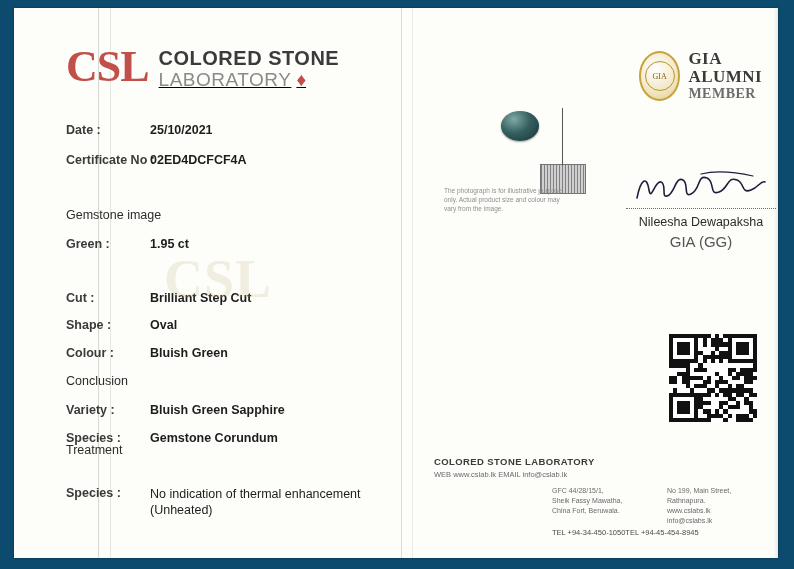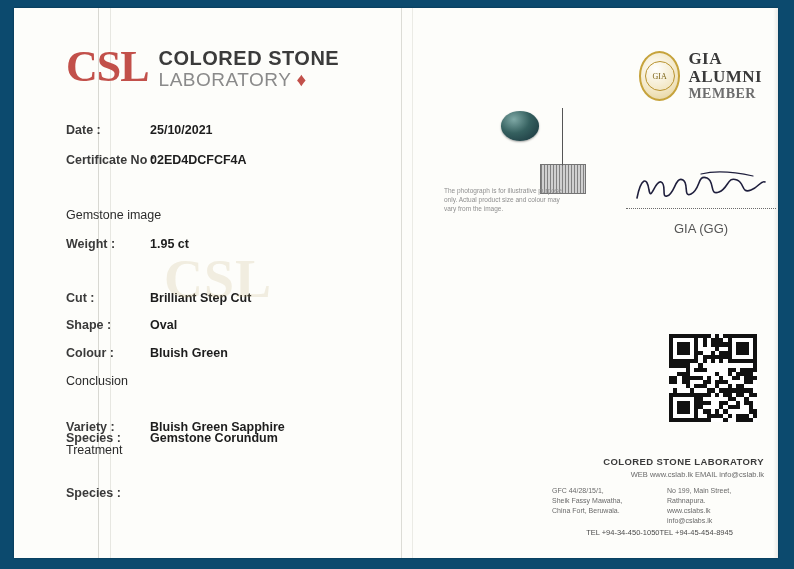--- a/index.html
+++ b/index.html
@@ -63,21 +63,21 @@
     padding-top: 2px;
   }
   #logo .w1 {
     font-family: "Liberation Sans", sans-serif;
     font-weight: bold;
     font-size: 20px;
     letter-spacing: .5px;
     color: #3b3b3b;
     line-height: 21px;
   }
-  #logo .w2row { display:flex; align-items:center; }
+  #logo .w2row { display:flex; align-items:center;text-decoration:underline; }
   #logo .w2 {
     font-family: "Liberation Sans", sans-serif;
     font-size: 19px;
     letter-spacing: .5px;
     color: #8a8a8a;
     line-height: 21px;
   }
   .gem-glyph {
     margin-left: 5px;
     font-size: 19px;
@@ -209,22 +209,22 @@
   #sig-line {
     border-top: 1px dotted #6b6b6b;
     margin-top: 2px;
   }
   #sign-block .name {
     margin-top: 6px;
     font-size: 12.5px;
     color: #2b2b2b;
   }
   #sign-block .title {
-    margin-top: 12px;
-    font-size: 13px;
+    margin-top: 4px;
+    font-size: 15px;
     color: #555;
   }
 
   
   #qr {
     position: absolute;
     left: 655px;
     top: 326px;
     width: 88px;
     height: 88px;
@@ -240,21 +240,21 @@
   }
   #qr .m { background: #111; }
   #qr .e { background: #fff; }
 
   
   #footer {
     position: absolute;
     left: 420px;
     top: 448px;
     width: 330px;
-    text-align: right;
+    text-align: left;
   }
   #footer .f1 {
     font-size: 9.5px;
     letter-spacing: .4px;
     color: #3b3b3b;
     font-weight: bold;
   }
   #footer .f2 {
     font-size: 7.5px;
     color: #6a6a6a;
@@ -271,21 +271,21 @@
     color: #6a6a6a;
     line-height: 10px;
   }
   #addr-cols .col { width: 100px; }
   #tel-row {
     position: absolute;
     left: 538px;
     top: 520px;
     width: 215px;
     display: flex;
-    justify-content: center;
+    justify-content: flex-start;
     font-size: 7.5px;
     color: #4a4a4a;
   }
   
   #card:after {
     content:"";
     position:absolute; right:0; top:0; bottom:0; width:5px;
     background: linear-gradient(90deg, rgba(0,0,0,0) 0%, rgba(0,0,0,.07) 100%);
     pointer-events:none;
   }
@@ -315,45 +315,49 @@
     <div class="row" style="top:115px">
       <span class="lbl">Date :</span><span class="val">25/10/2021</span>
     </div>
     <div class="row" style="top:145px">
       <span class="lbl">Certificate No :</span><span class="val">02ED4DCFCF4A</span>
     </div>
 
     <div class="sect" style="top:200px">Gemstone image</div>
 
     <div class="row" style="top:229px">
-      <span class="lbl">Weight :</span><span class="val">1.95 ct</span>
+      <span class="lbl">Green :</span><span class="val">1.95 ct</span>
     </div>
     <div class="row" style="top:283px">
       <span class="lbl">Cut :</span><span class="val">Brilliant Step Cut</span>
     </div>
     <div class="row" style="top:310px">
       <span class="lbl">Shape :</span><span class="val">Oval</span>
     </div>
     <div class="row" style="top:338px">
       <span class="lbl">Colour :</span><span class="val">Bluish Green</span>
     </div>
 
     <div class="sect" style="top:366px">Conclusion</div>
 
-    <div class="row" style="top:412px">
+    <div class="row" style="top:395px">
       <span class="lbl">Variety :</span><span class="val">Bluish Green Sapphire</span>
     </div>
     <div class="row" style="top:423px">
       <span class="lbl">Species :</span><span class="val">Gemstone Corundum</span>
     </div>
 
     <div class="sect" style="top:435px">Treatment</div>
 
     <div class="row" style="top:478px">
       <span class="lbl">Species :</span>
+    </div>
+    <div class="multiline" style="top:478px">
+      <div>No indication of thermal enhancement</div>
+      <div>(Unheated)</div>
     </div>
 
     <div id="watermark">CSL</div>
 
     <div id="gia-badge">
       <div id="gia-seal">
         <div class="inner">GIA</div>
       </div>
       <div id="gia-text">
         <div class="l1">GIA ALUMNI</div>
@@ -367,20 +371,21 @@
       <div id="gem-scale"></div>
       <div id="gem-note">The photograph is for illustrative purpose only. Actual product size and colour may vary from the image.</div>
     </div>
 
     <div id="sign-block">
       <svg id="sig-svg" width="140" height="38" viewBox="0 0 140 38">
         <path d="M6 30 C10 10, 16 8, 18 22 C20 34, 24 12, 30 14 C36 16, 30 30, 36 28 C44 26, 44 8, 52 12 C58 15, 52 30, 60 26 C70 21, 66 6, 76 10 C84 13, 78 28, 88 24 C98 20, 96 8, 106 12 C114 15, 110 26, 120 22 C128 19, 130 12, 134 14" fill="none" stroke="#1f1f3d" stroke-width="1.6" stroke-linecap="round"></path>
         <path d="M70 6 C86 2, 104 4, 122 8" fill="none" stroke="#1f1f3d" stroke-width="1.2" stroke-linecap="round"></path>
       </svg>
       <div id="sig-line"></div>
+      <div class="name">Nileesha Dewapaksha</div>
       <div class="title">GIA (GG)</div>
     </div>
 
     <div id="qr">
       <div class="qrgrid" id="qrgrid">
           <div class="m"></div>
           <div class="m"></div>
           <div class="m"></div>
           <div class="m"></div>
           <div class="m"></div>

